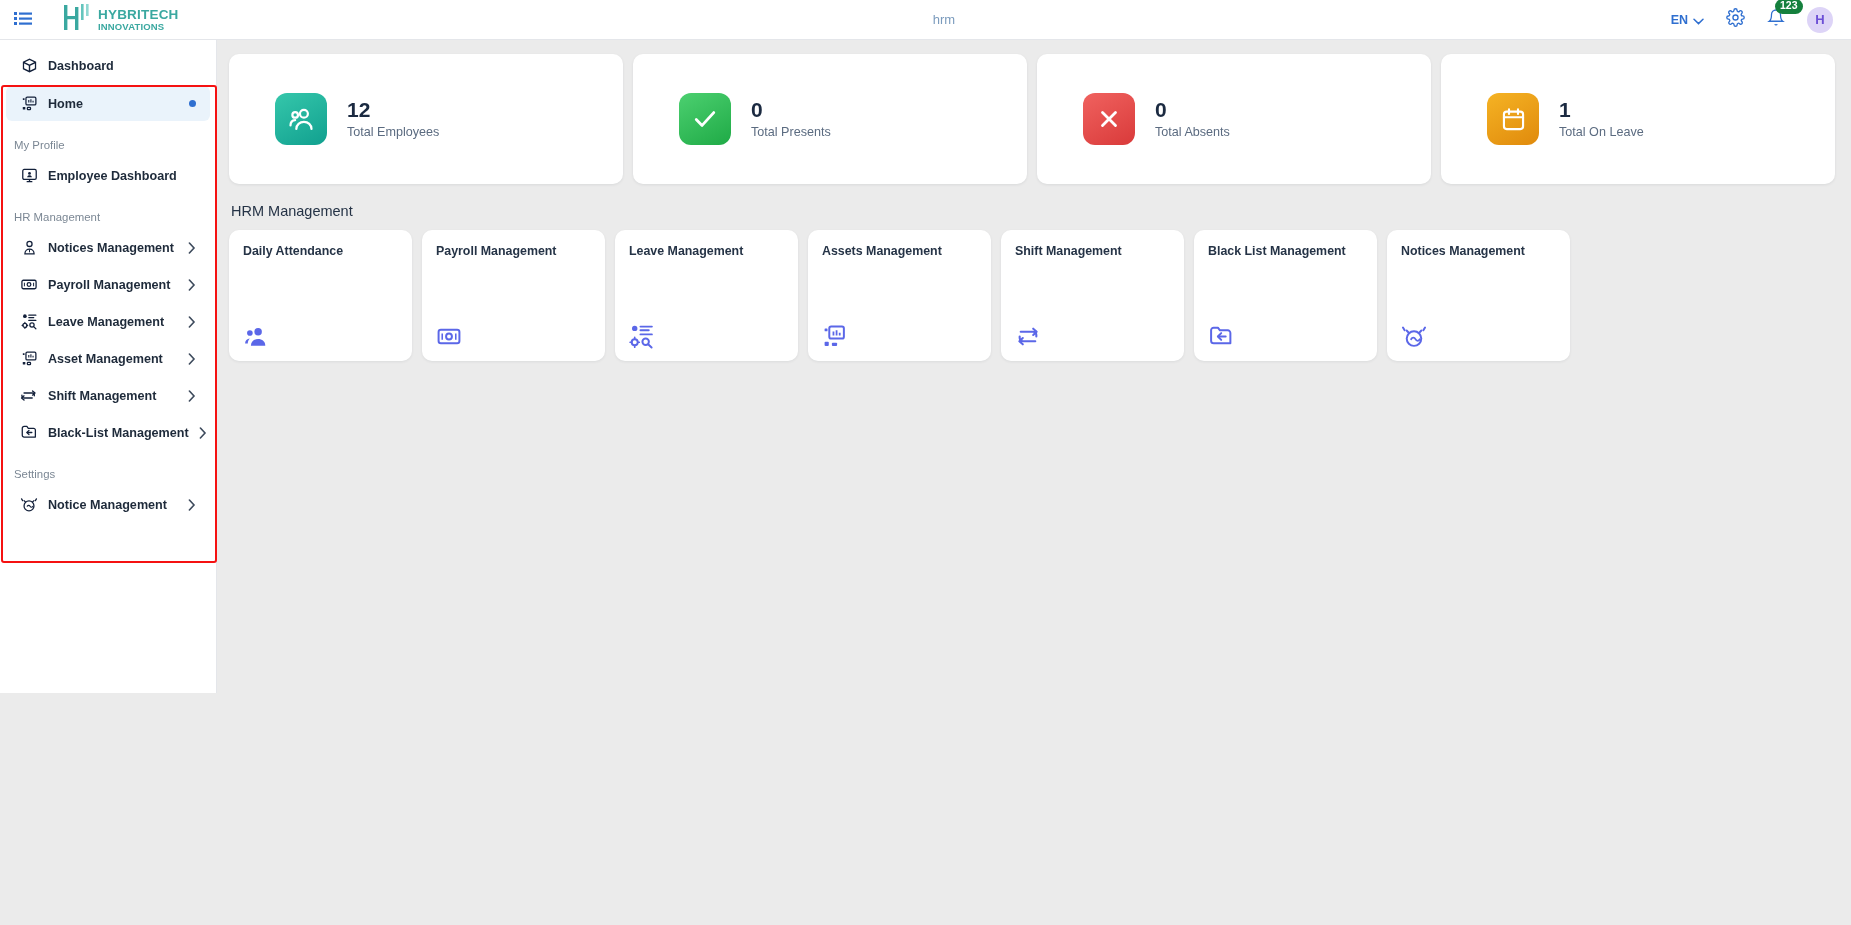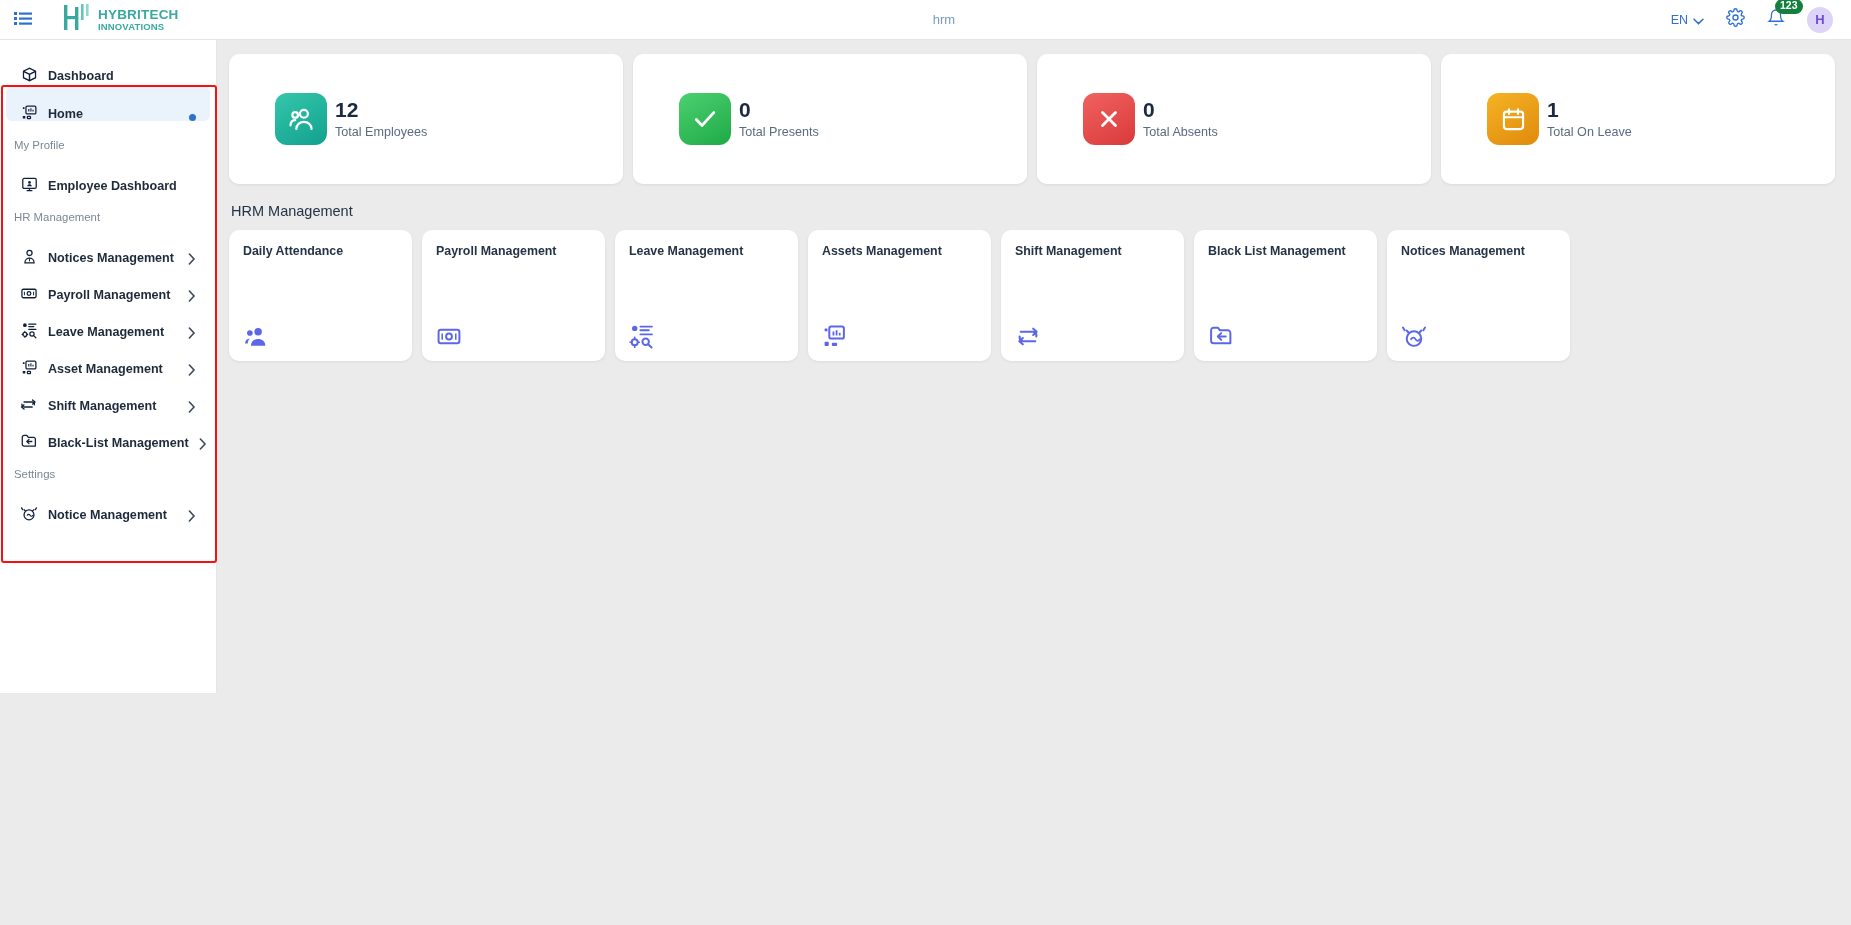--- a/index.html
+++ b/index.html
@@ -34,21 +34,21 @@
   }
   .tb-title {
     position: absolute; left: 16px; right: 0; text-align: center;
     font-size: 13px; color: #7b9bbd; font-weight: 400; pointer-events: none; margin-left: 21px;
   }
   .tb-right {
     margin-left: auto; display: flex; align-items: center; gap: 22px;
     padding-right: 18px; position: relative; z-index: 2;
   }
   .lang { display: flex; align-items: center; gap: 5px; cursor: pointer; }
-  .lang-label { font-size: 12.5px; font-weight: 400; color: #2f6fd0; }
+  .lang-label { font-size: 12.5px; font-weight: 700; color: #2f6fd0; }
   .icon-btn { cursor: pointer; display: flex; align-items: center; position: relative; }
   .badge {
     position: absolute; top: -9px; left: 8px;
     background: #15803d; color: #fff;
     font-size: 10.5px; font-weight: 700;
     border-radius: 10px; padding: 1px 5px 2px 5px; line-height: 1.1;
     min-width: 22px; text-align: center;
   }
   .avatar {
     width: 26px; height: 26px; border-radius: 50%;
@@ -62,21 +62,21 @@
 
   
   .sidebar {
     width: 217px; min-width: 217px;
     background: #ffffff;
     border-right: 1px solid #e4e6ea;
     padding-top: 6px;
     position: relative;
   }
   .side-item {
-    display: flex; align-items: flex-end;
+    display: flex; align-items: center;
     height: 35px; padding: 0 14px 0 14px; gap: 10px;
     cursor: pointer; position: relative;
     margin: 2px 6px; border-radius: 6px;
   }
   .side-item .si-ic { width: 18px; display: flex; align-items: center; justify-content: center; flex: 0 0 18px; }
   .side-item .si-label {
     font-size: 12.6px; font-weight: 700; color: #1e2a3a; white-space: nowrap;
   }
   .side-item .si-chev { margin-left: auto; color: #4a5568; display: flex; align-items: center; }
   .side-item.active { background: #eaf3fb; }
@@ -92,21 +92,21 @@
     pointer-events: none; z-index: 20;
   }
 
   
   .main { flex: 1; padding: 14px 16px 0 12px; overflow: hidden; }
 
   .stats-row { display: flex; gap: 10px; }
   .stat-card {
     flex: 1; background: #fff; border-radius: 10px;
     height: 130px; display: flex; align-items: center;
-    padding-left: 46px; gap: 8px;
+    padding-left: 46px; gap: 20px;
     box-shadow: 0 1px 3px rgba(16,24,40,.08);
   }
   .stat-ic {
     width: 52px; height: 52px; border-radius: 12px;
     display: flex; align-items: center; justify-content: center;
     flex: 0 0 52px;
   }
   .stat-text { display: flex; flex-direction: column; gap: 3px; }
   .stat-value { font-size: 21px; font-weight: 700; color: #1b2a41; line-height: 1.05; }
   .stat-label { font-size: 12.6px; color: #5b6b80; }

